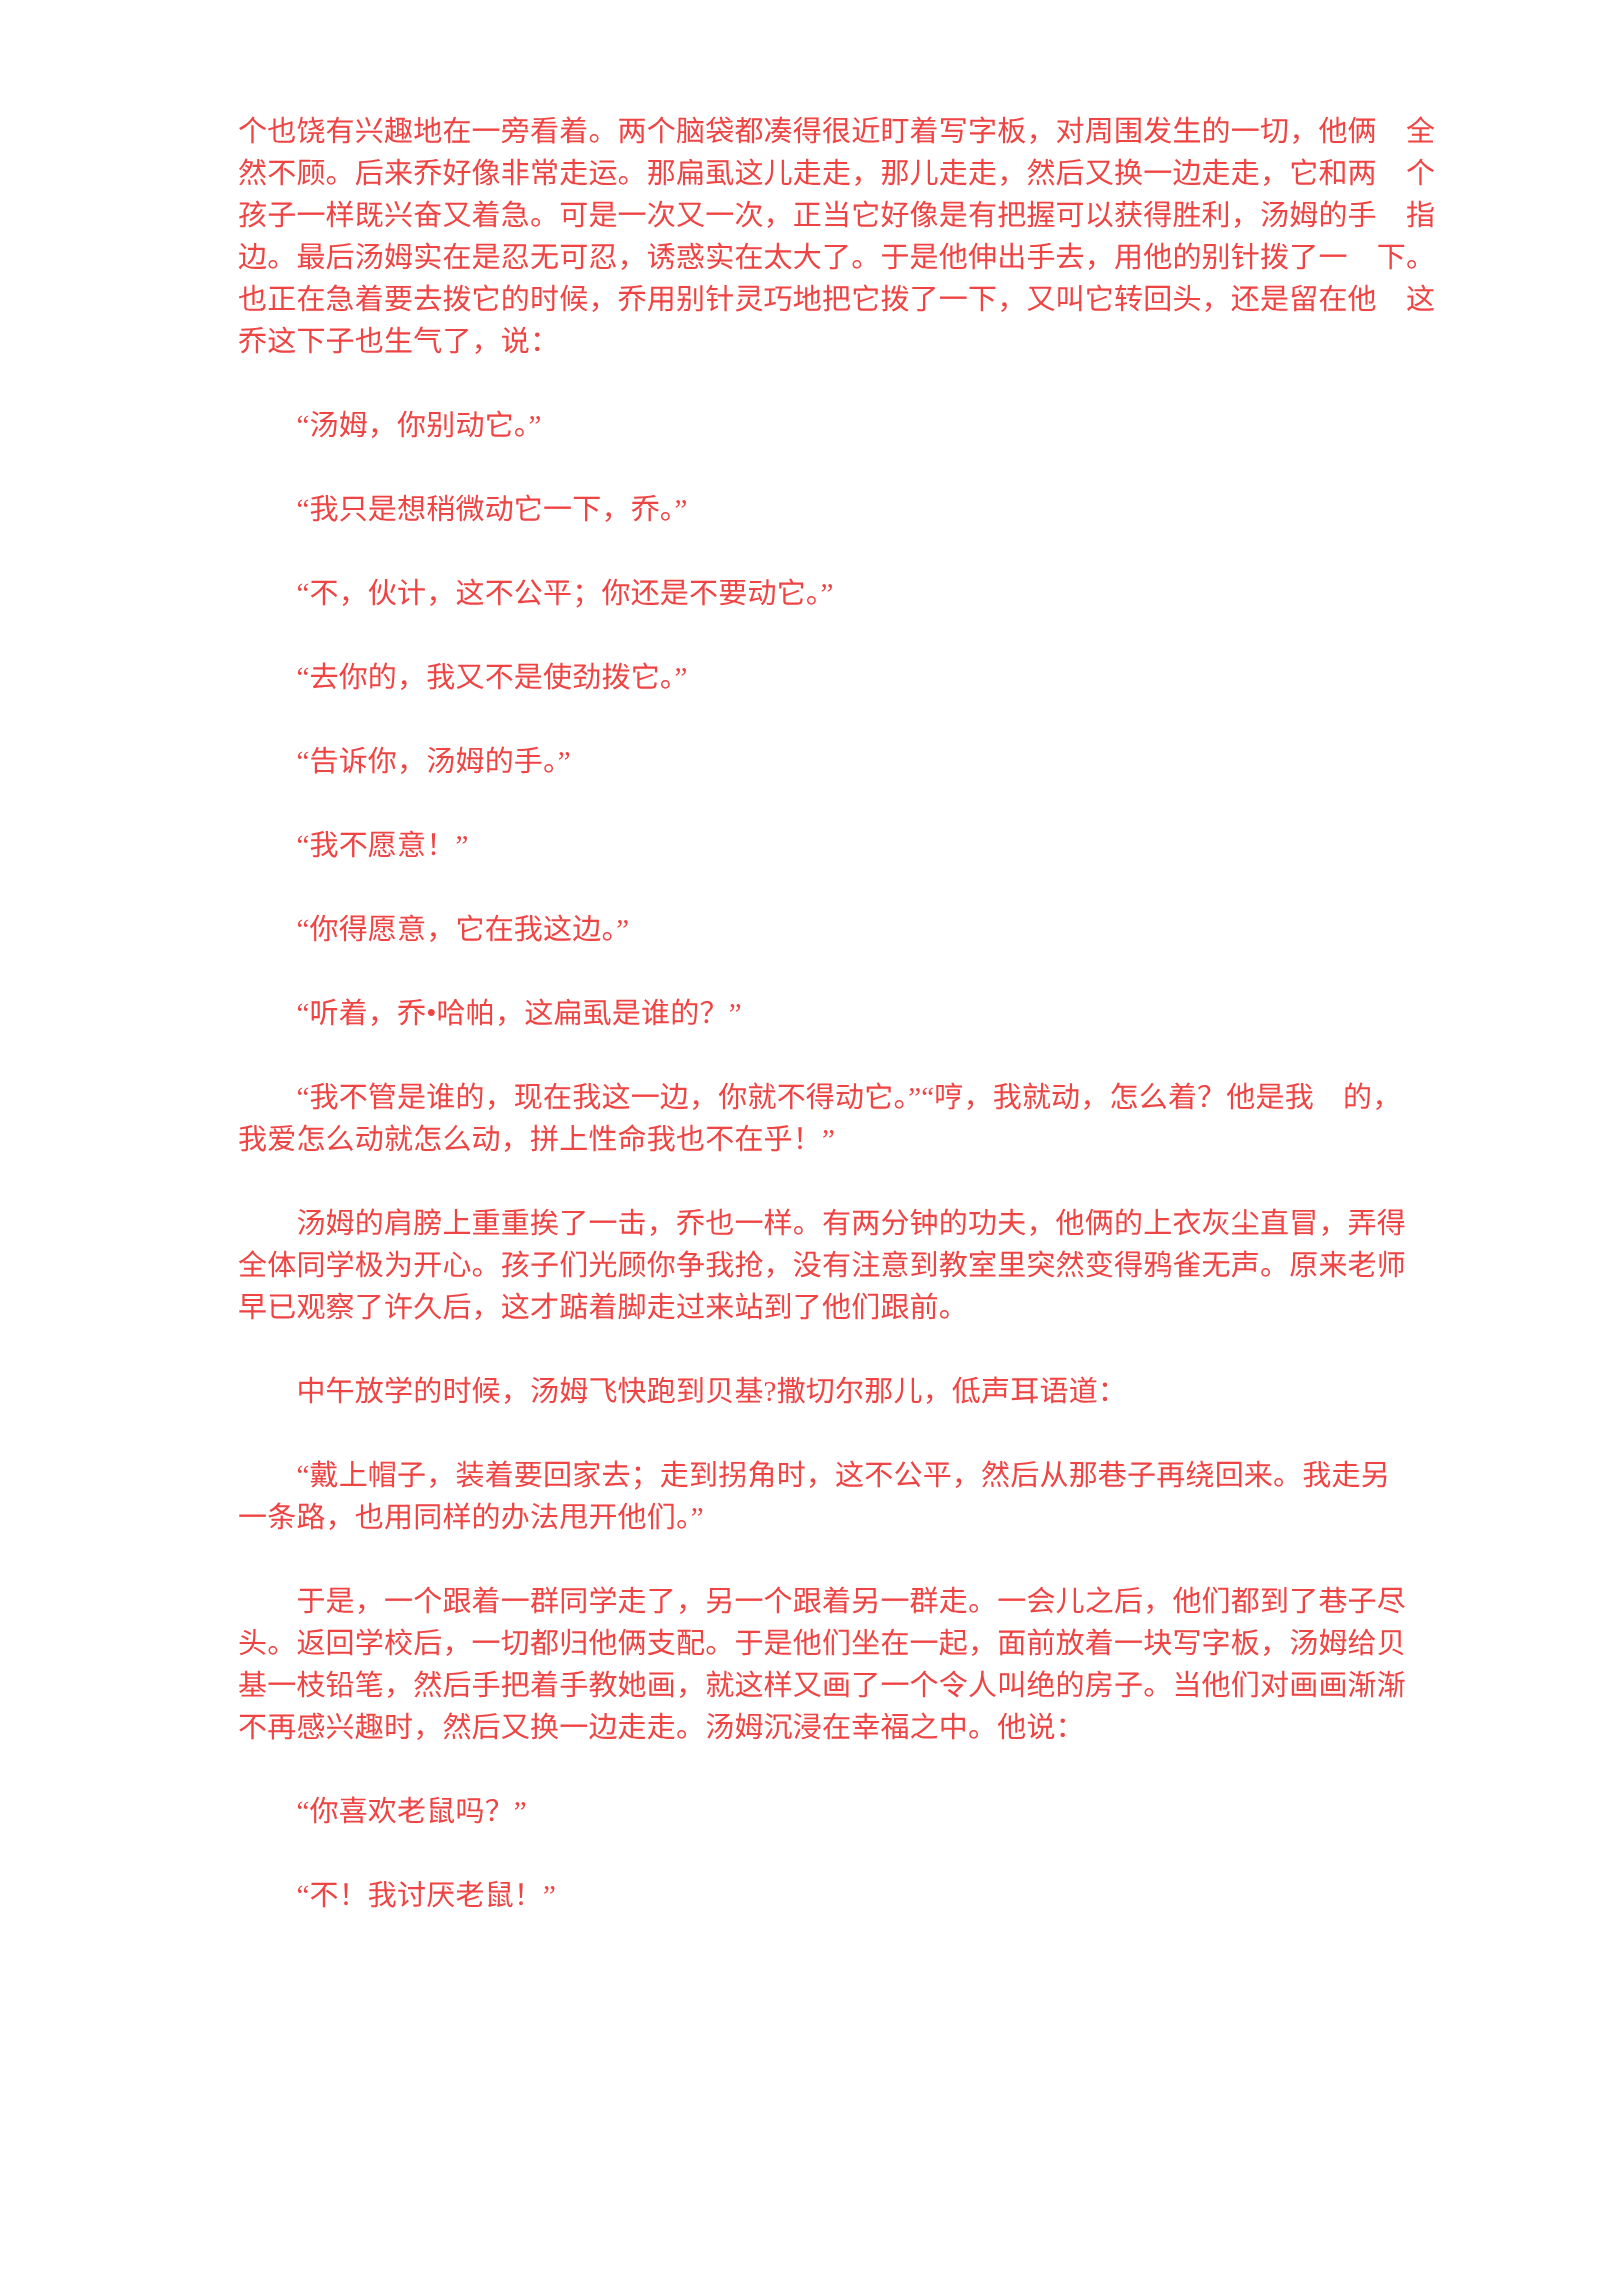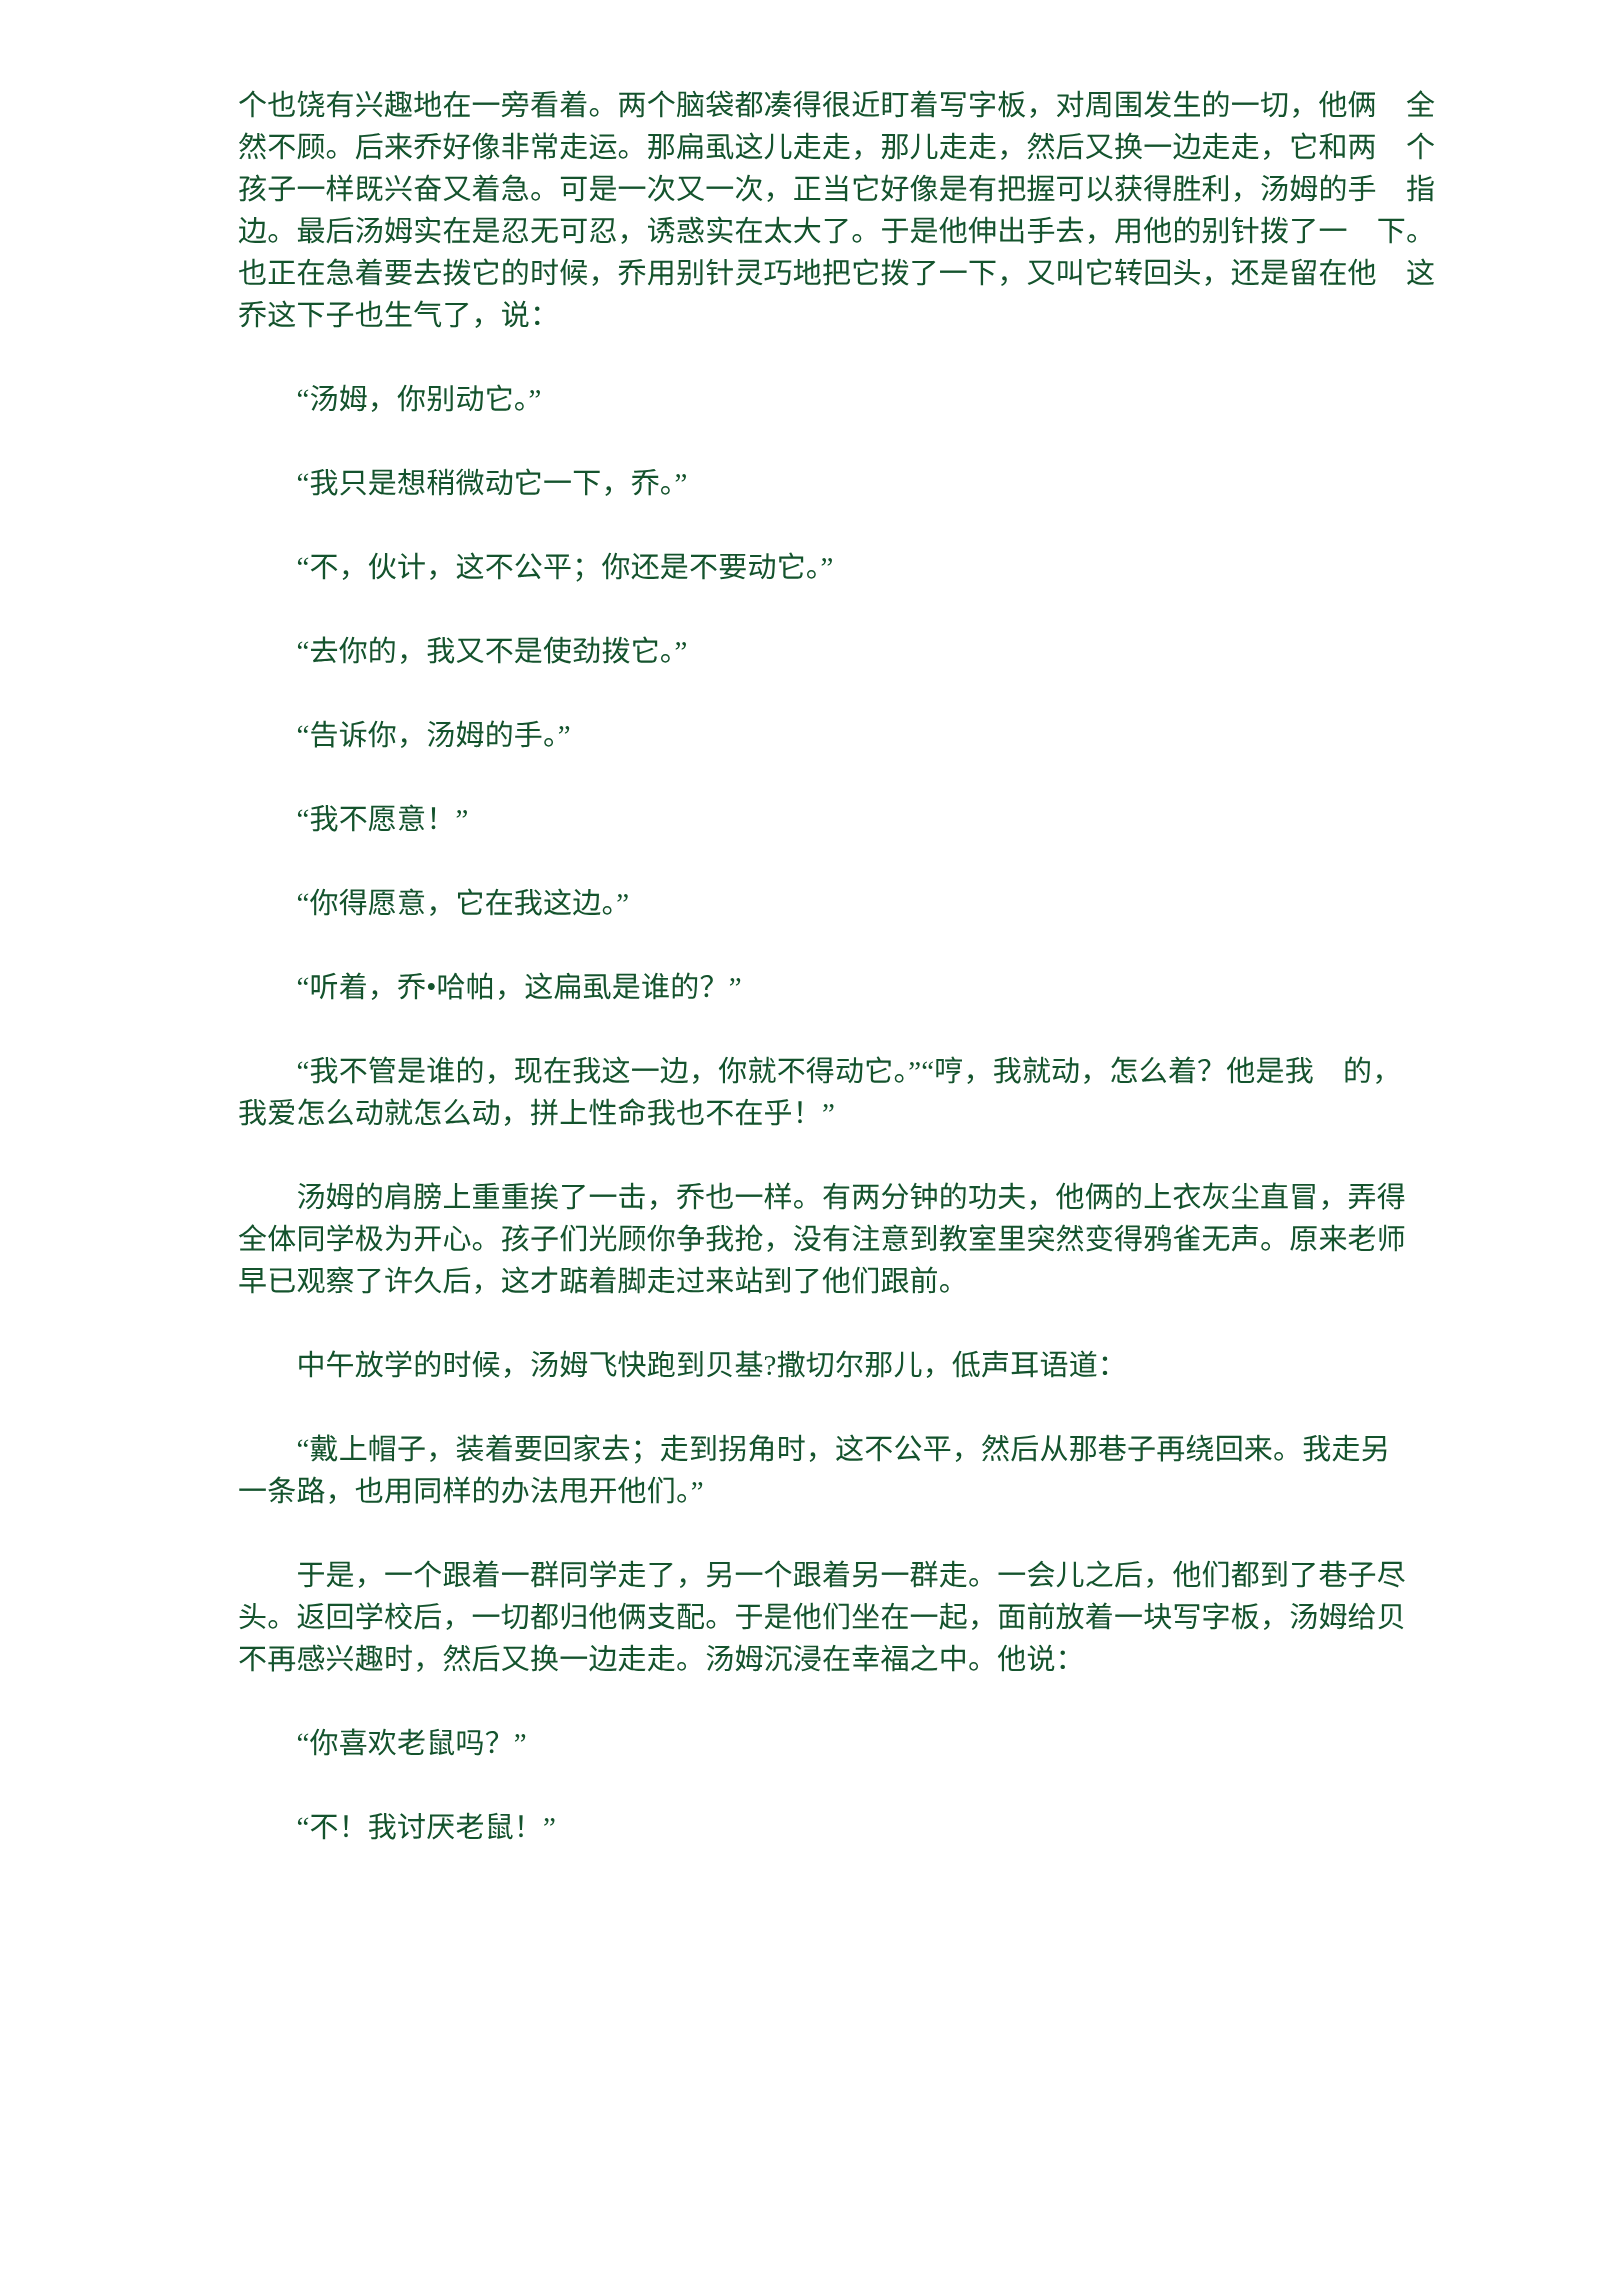--- a/index.html
+++ b/index.html
@@ -7,22 +7,22 @@
     padding: 0;
     background: #ffffff;
   }
   .page {
     position: relative;
     box-sizing: border-box;
     width: 1620px;
     height: 2292px;
     background: #ffffff;
     overflow: hidden;
-    padding: 84px 235px 0 238px;
-    color: #14532d;
+    padding: 110px 235px 0 238px;
+    color: #ef4444;
     font-family: "Liberation Serif", "DejaVu Serif", serif;
     font-size: 29px;
     line-height: 42px;
     letter-spacing: 0.2px;
   }
   .block {
     margin: 0 0 42px 0;
   }
   .line {
     white-space: pre;
@@ -77,20 +77,21 @@
     <div class="block">
       <div class="line">　　中午放学的时候，汤姆飞快跑到贝基?撒切尔那儿，低声耳语道：</div>
     </div>
     <div class="block">
       <div class="line">　　“戴上帽子，装着要回家去；走到拐角时，这不公平，然后从那巷子再绕回来。我走另</div>
       <div class="line">一条路，也用同样的办法甩开他们。”</div>
     </div>
     <div class="block">
       <div class="line">　　于是，一个跟着一群同学走了，另一个跟着另一群走。一会儿之后，他们都到了巷子尽</div>
       <div class="line">头。返回学校后，一切都归他俩支配。于是他们坐在一起，面前放着一块写字板，汤姆给贝</div>
+      <div class="line">基一枝铅笔，然后手把着手教她画，就这样又画了一个令人叫绝的房子。当他们对画画渐渐</div>
       <div class="line">不再感兴趣时，然后又换一边走走。汤姆沉浸在幸福之中。他说：</div>
     </div>
     <div class="block">
       <div class="line">　　“你喜欢老鼠吗？”</div>
     </div>
     <div class="block">
       <div class="line">　　“不！我讨厌老鼠！”</div>
     </div>
   </main>
 

